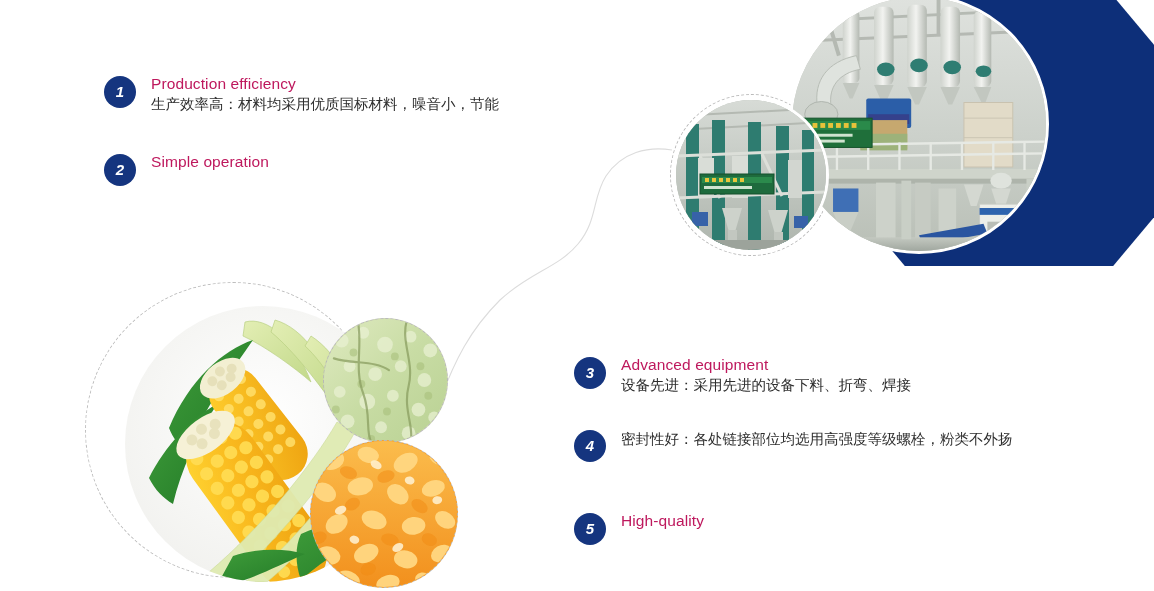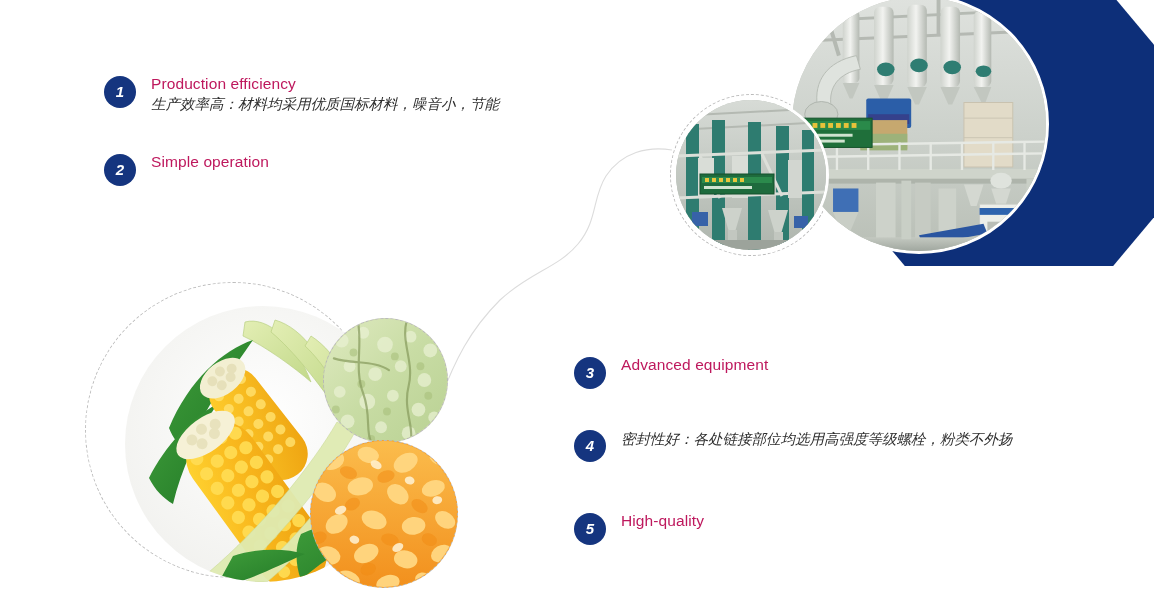--- a/index.html
+++ b/index.html
@@ -67,21 +67,20 @@
     white-space: nowrap;
   }
 
   .feature-desc {
     color: #2e2e2e;
     font-size: 14.5px;
     line-height: 21px;
     margin-top: 1px;
     white-space: nowrap;
     font-family: "DejaVu Sans", "Liberation Sans", sans-serif;
-    font-style: italic;
   }
 
   
   .hex-cluster {
     position: absolute;
     left: 660px;
     top: -8px;
     width: 494px;
     height: 290px;
     z-index: 3;
@@ -634,20 +633,21 @@
     <div class="badge">2</div>
     <div class="feature-text">
       <div class="feature-title">Simple operation</div>
     </div>
   </div>
 
   <div class="feature-item" style="left:574px; top:355px;">
     <div class="badge">3</div>
     <div class="feature-text">
       <div class="feature-title">Advanced equipment</div>
+      <div class="feature-desc">设备先进：采用先进的设备下料、折弯、焊接</div>
     </div>
   </div>
 
   <div class="feature-item" style="left:574px; top:428px;">
     <div class="badge">4</div>
     <div class="feature-text">
       <div class="feature-desc">密封性好：各处链接部位均选用高强度等级螺栓，粉类不外扬</div>
     </div>
   </div>
 

